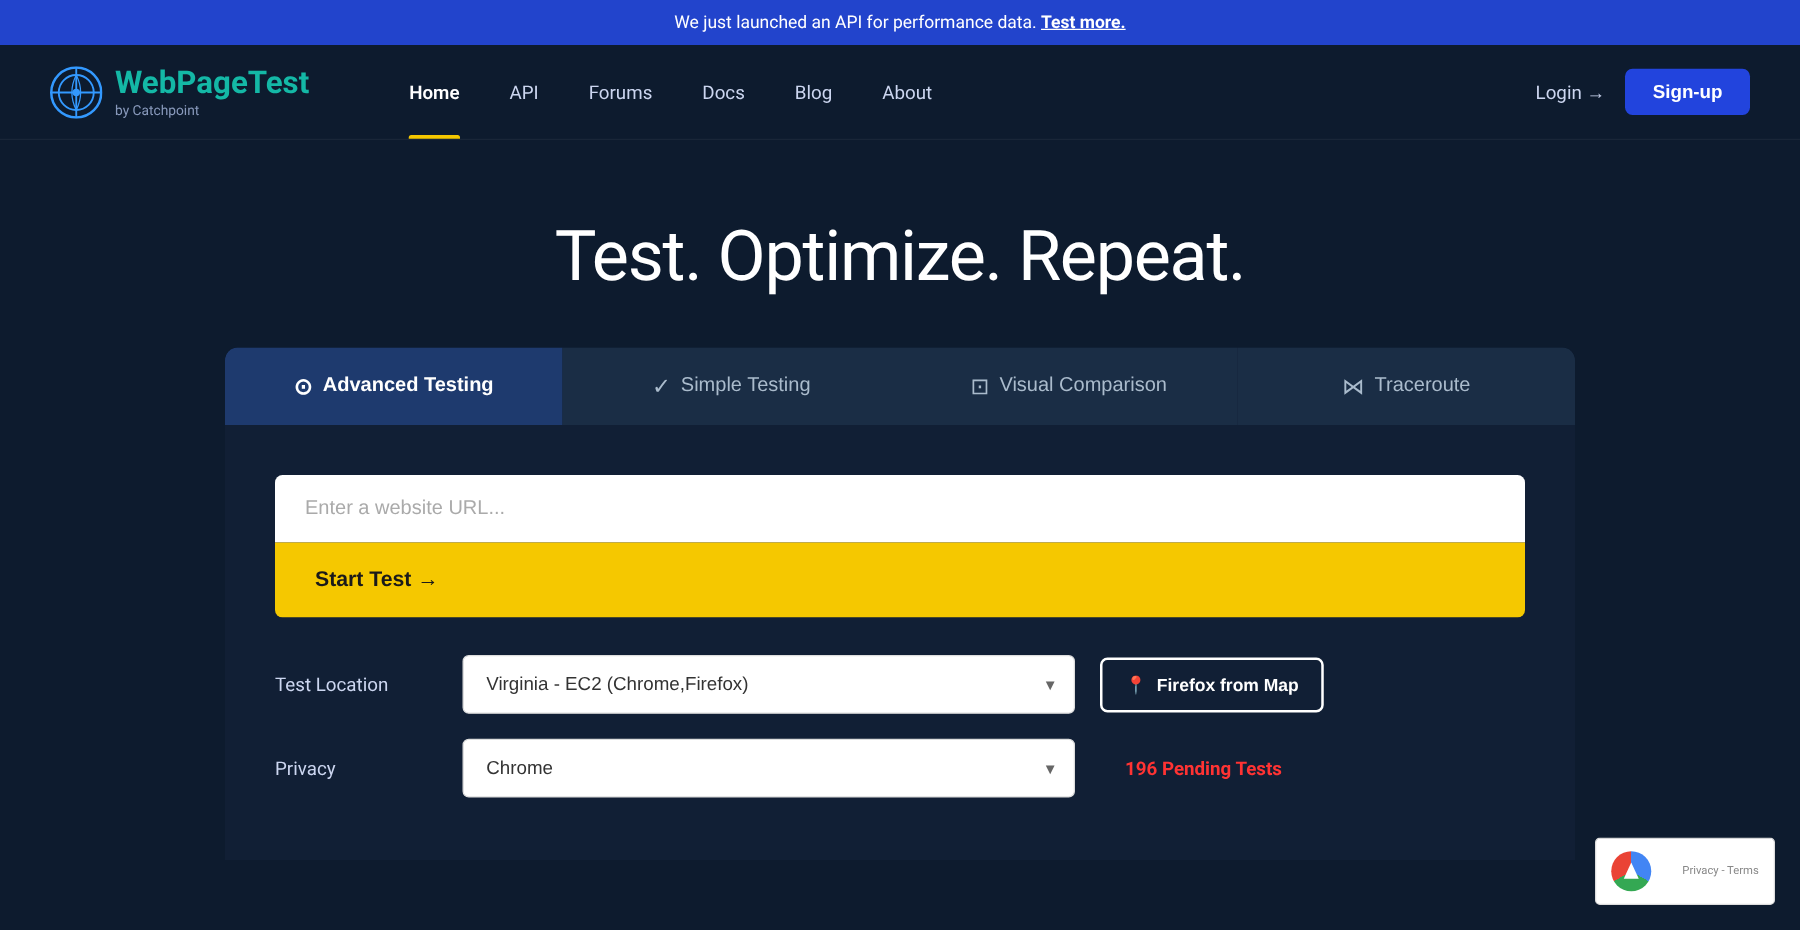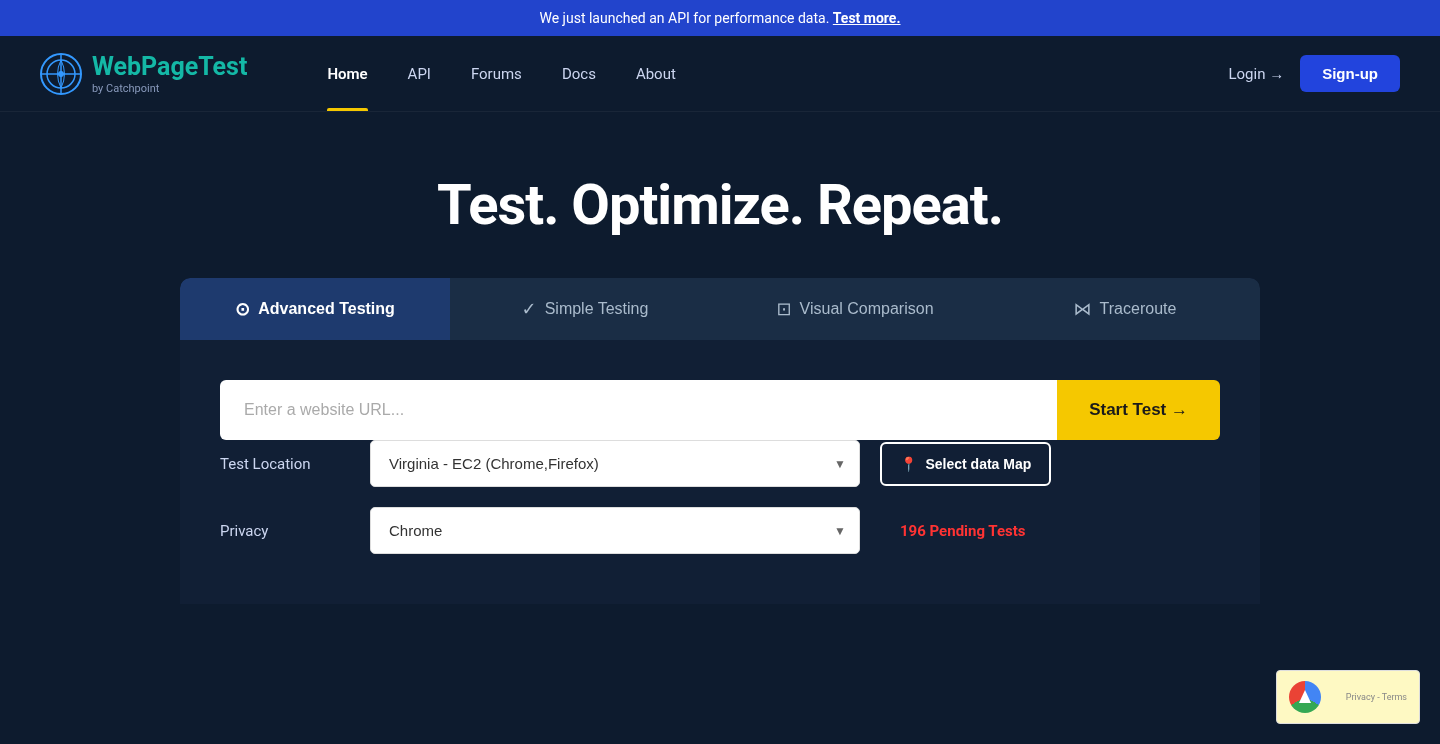--- a/index.html
+++ b/index.html
@@ -114,21 +114,21 @@
       cursor: pointer;
     }
 
     
     .hero {
       text-align: center;
       padding: 60px 20px 40px;
     }
     .hero-title {
       font-size: 56px;
-      font-weight: 700;
+      font-weight: 400;
       color: #fff;
       letter-spacing: -1px;
     }
 
     
     .main-card {
       max-width: 1080px;
       margin: 0 auto;
       background-color: #111f35;
       border-radius: 10px;
@@ -173,22 +173,24 @@
     
     .tab-content {
       padding: 40px 40px 30px;
       background-color: #111f35;
     }
 
     
     .url-row {
       display: flex;
       gap: 0;
+      margin-bottom: 30px;
       border-radius: 6px;
       overflow: hidden;
+      flex-direction: column;
     }
     .url-input {
       flex: 1;
       padding: 18px 24px;
       font-size: 16px;
       border: none;
       background-color: #fff;
       color: #333;
       outline: none;
     }
@@ -268,21 +270,21 @@
       font-weight: 700;
       color: #ff3333;
       margin-left: 20px;
     }
 
     
     .recaptcha-corner {
       position: fixed;
       bottom: 20px;
       right: 20px;
-      background: #fef9c3;
+      background: #ffffff;
       border: 1px solid #ddd;
       border-radius: 4px;
       padding: 10px 12px;
       display: flex;
       align-items: center;
       gap: 25px;
       font-size: 11px;
       color: #666;
       z-index: 100;
     }
@@ -326,20 +328,21 @@
       <span class="logo-title">WebPageTest</span>
       <span class="logo-sub">by Catchpoint</span>
     </div>
   </a>
 
   <div class="nav-links">
     <a class="nav-link active">Home</a>
     <a class="nav-link">API</a>
     <a class="nav-link">Forums</a>
     <a class="nav-link">Docs</a>
+    <a class="nav-link">Blog</a>
     <a class="nav-link">About</a>
   </div>
 
   <div class="nav-auth">
     <span class="nav-login">Login →</span>
     <button class="nav-signup">Sign-up</button>
   </div>
 </nav>
 
 <div class="hero">
@@ -380,21 +383,21 @@
         <select class="settings-select">
           <option>Virginia - EC2 (Chrome,Firefox)</option>
           <option>California - EC2 (Chrome,Firefox)</option>
           <option>London - EC2 (Chrome,Firefox)</option>
           <option>Tokyo - EC2 (Chrome,Firefox)</option>
         </select>
         <span class="select-arrow">▼</span>
       </div>
       <button class="select-from-map-btn">
         <span>📍</span>
-        <span>Select data Map</span>
+        <span>Firefox from Map</span>
       </button>
     </div>
 
     <div class="settings-row">
       <span class="settings-label">Privacy</span>
       <div class="settings-select-wrap">
         <select class="settings-select">
           <option>Chrome</option>
           <option>Firefox</option>
           <option>Safari</option>

